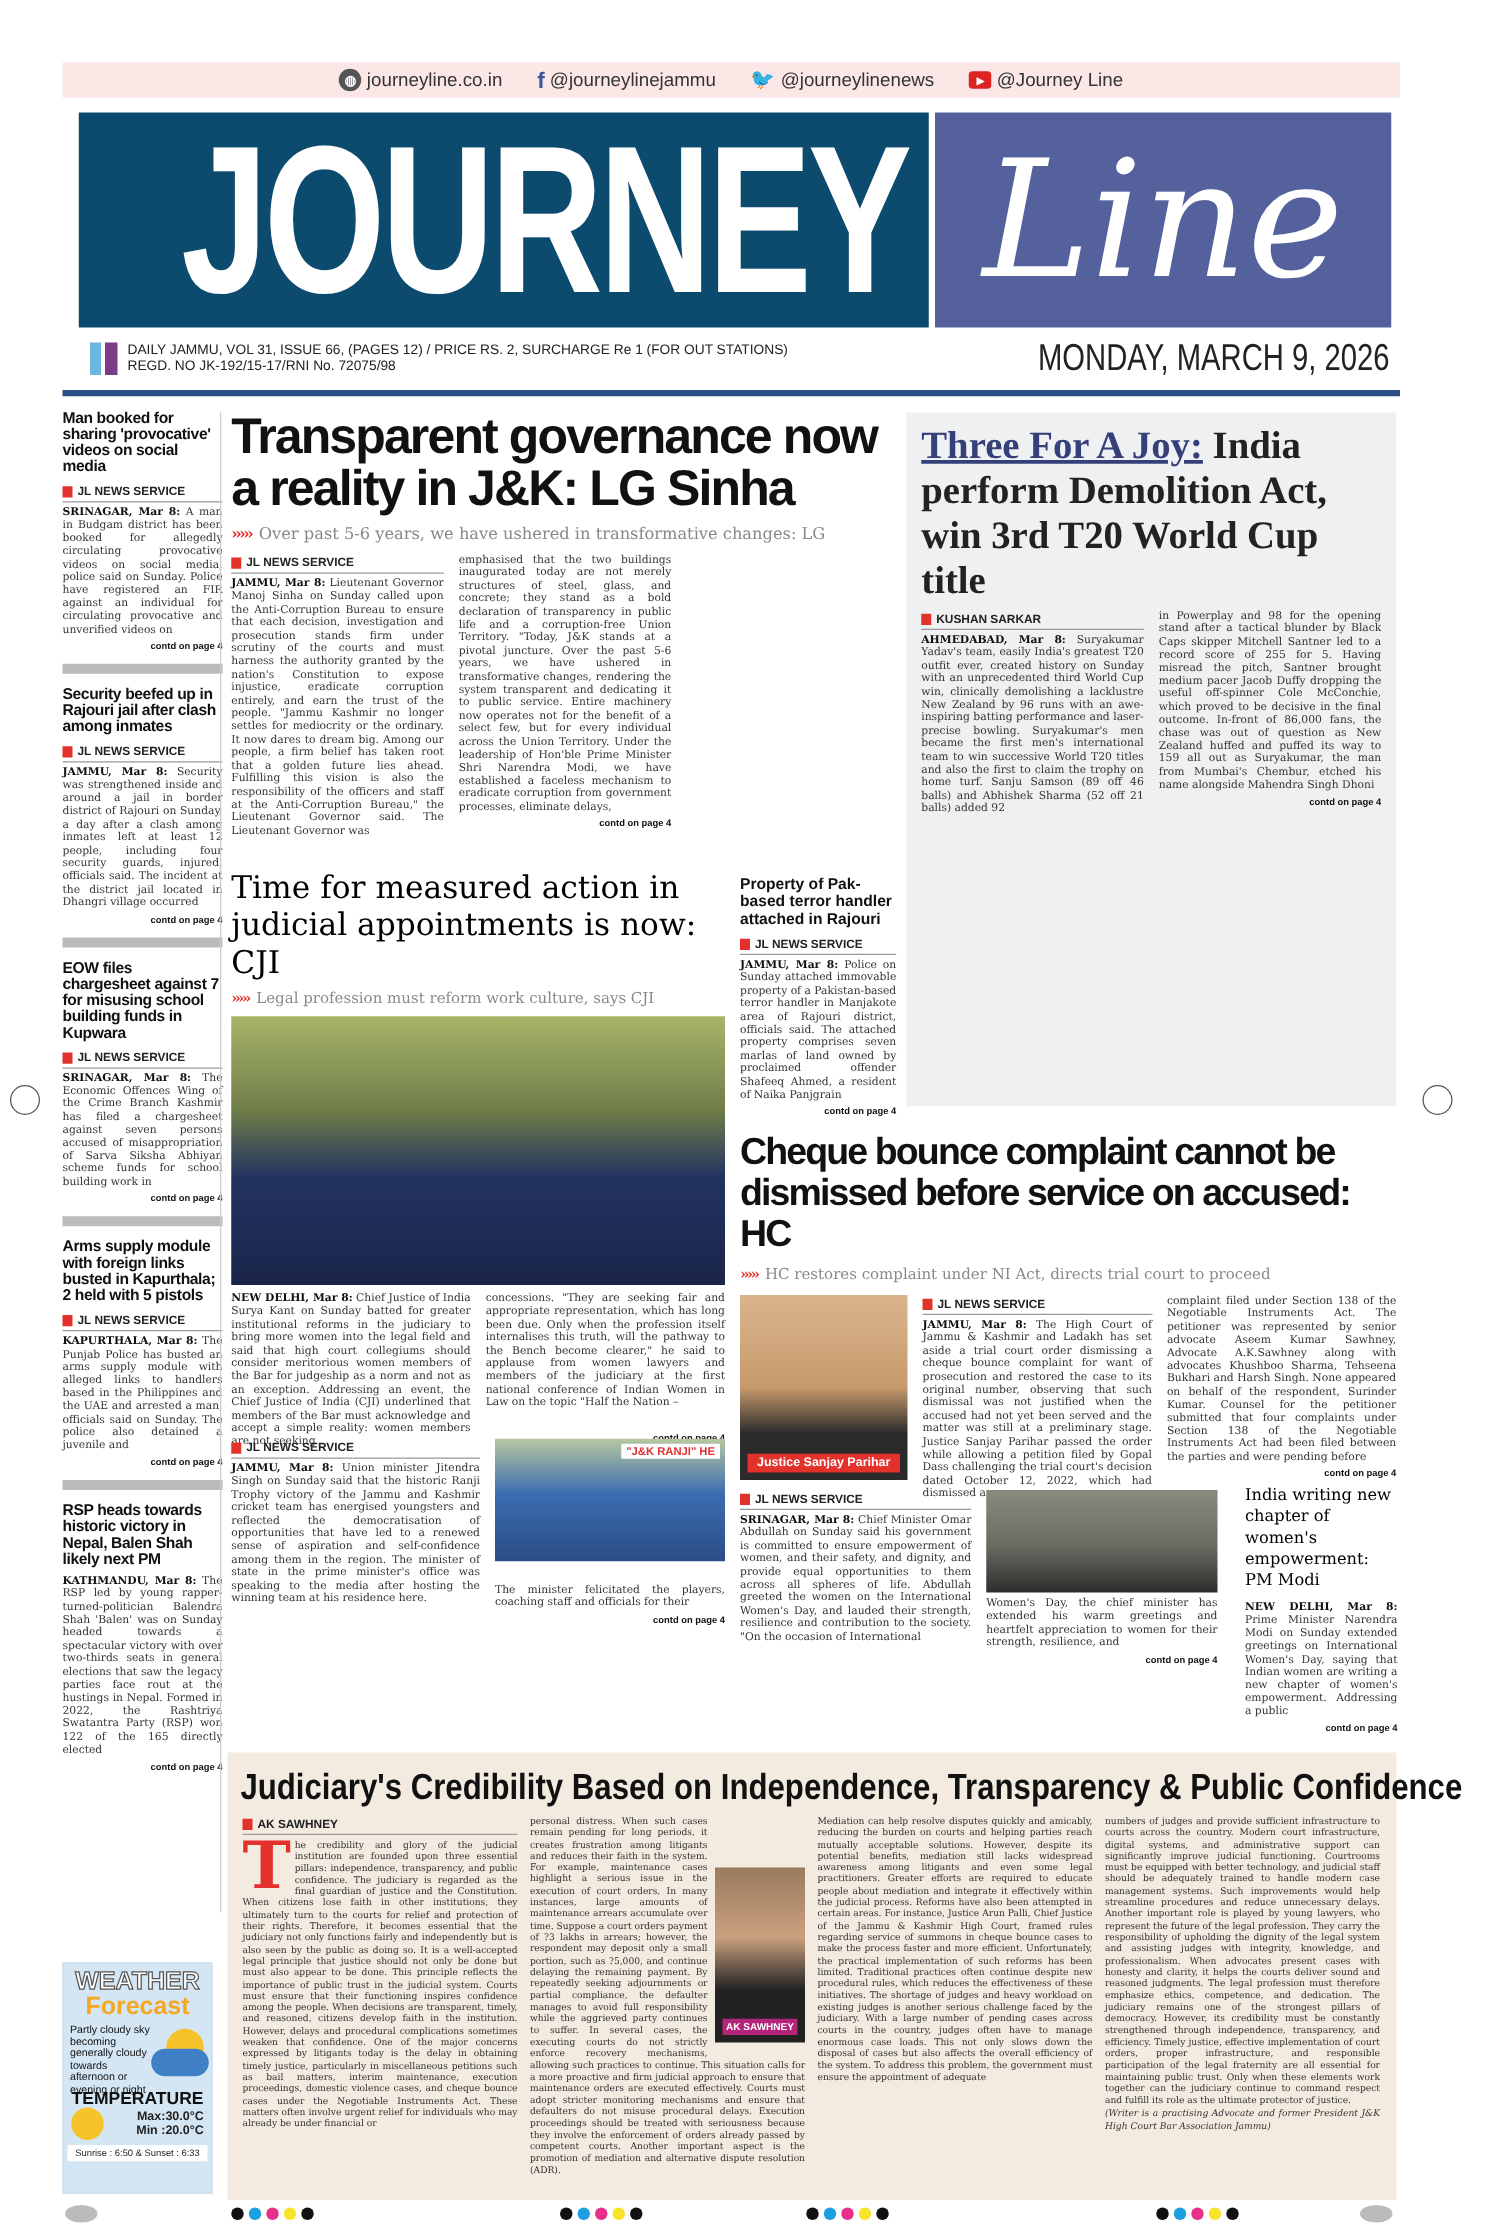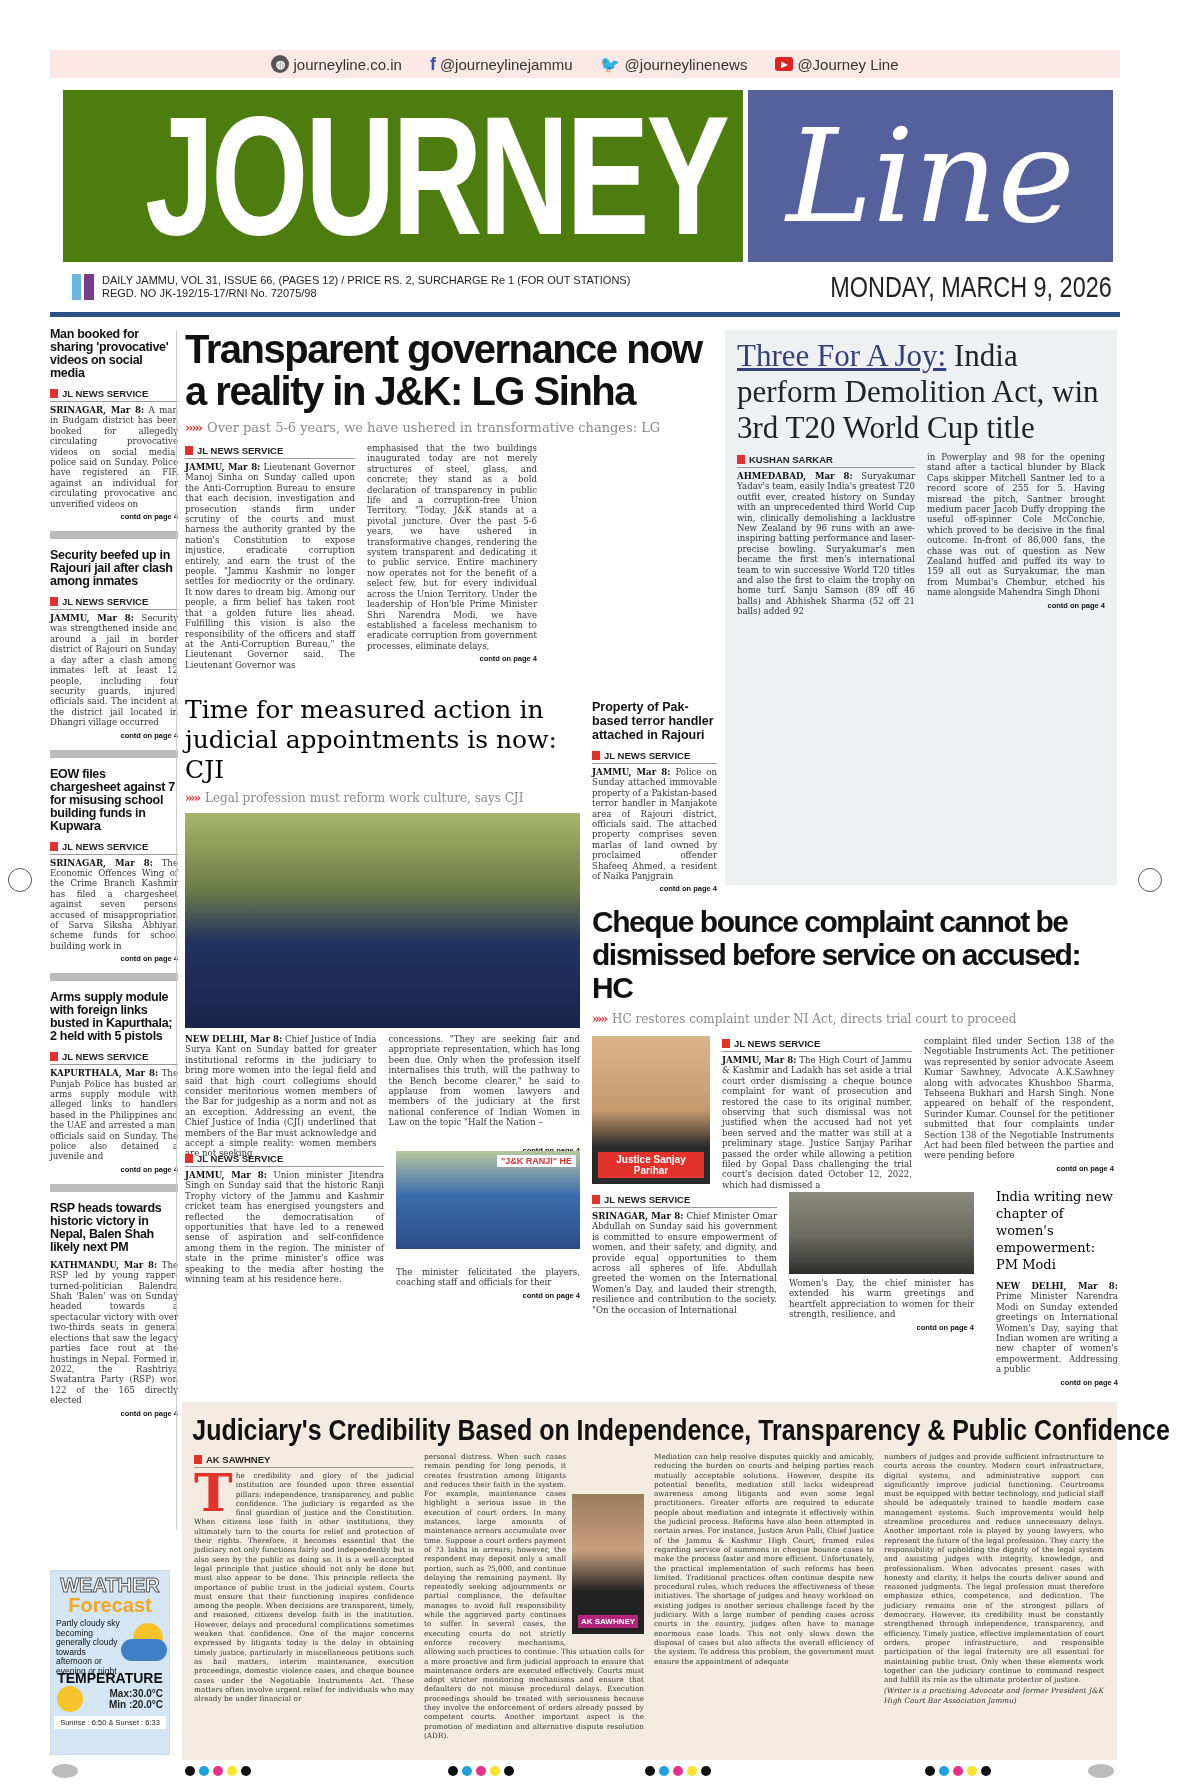--- a/index.html
+++ b/index.html
@@ -3,21 +3,21 @@
 <meta charset="utf-8">
 <style>
 *{box-sizing:border-box;margin:0;padding:0}
 body{width:1200px;height:1792px;background:#fff;font-family:"DejaVu Serif",serif;color:#222;position:relative;overflow:hidden}
 .abs{position:absolute}
 .sans{font-family:"Liberation Sans",sans-serif}
 .serif{font-family:"Liberation Serif",serif}
 .topbar{left:50px;top:50px;width:1070px;height:28px;background:#fbe7e6;display:flex;align-items:center;justify-content:center;gap:28px;font-family:"Liberation Sans",sans-serif;font-size:15px;color:#333}
 .topbar span.item{display:flex;align-items:center;gap:4px}
 .ico{display:inline-flex;align-items:center;justify-content:center;width:18px;height:18px;border-radius:50%;font-size:11px;color:#fff;font-weight:bold}
-.mast-red{left:63px;top:90px;width:680px;height:172px;background:#4d7c0f;color:#fff;font-family:"Liberation Sans",sans-serif;font-weight:bold;font-size:160px;line-height:172px;text-align:center;letter-spacing:-4px;transform-origin:center}
+.mast-red{left:63px;top:90px;width:680px;height:172px;background:#0c4a6e;color:#fff;font-family:"Liberation Sans",sans-serif;font-weight:bold;font-size:160px;line-height:172px;text-align:center;letter-spacing:-4px;transform-origin:center}
 .mast-red span{display:inline-block;transform:scaleX(0.78) scaleY(1.05)}
 .mast-blue{left:748px;top:90px;width:365px;height:172px;background:#55619c;color:#fff;font-family:"DejaVu Serif",serif;font-style:italic;font-size:130px;line-height:172px;text-align:center}
 .pubinfo{left:72px;top:274px;width:620px;font-family:"Liberation Sans",sans-serif;font-size:11px;line-height:13px;color:#222;display:flex;gap:8px;align-items:flex-end}
 .logo-mini{width:22px;height:26px;background:linear-gradient(90deg,#6bb7e0 0 40%,#fff 40% 55%,#7a3b88 55%)}
 .date{right:88px;top:270px;font-family:"Liberation Sans",sans-serif;font-size:30px;color:#222;transform:scaleX(.78);transform-origin:right}
 .rule-blue{left:50px;top:312px;width:1070px;height:5px;background:#2c4f86}
 .col-left{left:50px;top:328px;width:128px}
 .brief h3{font-family:"Liberation Sans",sans-serif;font-weight:bold;font-size:12.5px;line-height:13px;color:#111;letter-spacing:-.3px}
 .byline{display:flex;align-items:center;gap:4px;font-family:"Liberation Sans",sans-serif;font-size:9.5px;font-weight:bold;color:#222;border-bottom:1px solid #999;padding:2px 0;margin:6px 0 3px}
 .byline i{display:inline-block;width:8px;height:9px;background:#e3312b}
@@ -140,21 +140,21 @@
     </div>
     <div style="width:170px">
       <p class="body">emphasised that the two buildings inaugurated today are not merely structures of steel, glass, and concrete; they stand as a bold declaration of transparency in public life and a corruption-free Union Territory. "Today, J&amp;K stands at a pivotal juncture. Over the past 5-6 years, we have ushered in transformative changes, rendering the system transparent and dedicating it to public service. Entire machinery now operates not for the benefit of a select few, but for every individual across the Union Territory. Under the leadership of Hon'ble Prime Minister Shri Narendra Modi, we have established a faceless mechanism to eradicate corruption from government processes, eliminate delays,</p>
       <div class="contd">contd on page 4</div>
     </div>
   </div>
 </div>
 
 <div class="abs sports-box">
   <div style="padding:8px 12px">
-    <h2 class="serif" style="font-size:31px;line-height:36px;color:#222;font-weight:normal"><span style="color:#35407a;text-decoration:underline">Three For A Joy:</span> <span>India perform Demolition Act, win 3rd T20 World Cup title</span></h2>
+    <h2 class="serif" style="font-size:31px;line-height:36px;color:#222;font-weight:bold"><span style="color:#35407a;text-decoration:underline">Three For A Joy:</span> <span>India perform Demolition Act, win 3rd T20 World Cup title</span></h2>
     <div class="cols" style="margin-top:6px">
       <div style="width:180px">
         <div class="byline" style="margin-top:0">
             <i></i>
             <span>KUSHAN SARKAR</span>
           </div>
         <p class="body"><b>AHMEDABAD, Mar 8:</b> <span>Suryakumar Yadav's team, easily India's greatest T20 outfit ever, created history on Sunday with an unprecedented third World Cup win, clinically demolishing a lacklustre New Zealand by 96 runs with an awe-inspiring batting performance and laser-precise bowling. Suryakumar's men became the first men's international team to win successive World T20 titles and also the first to claim the trophy on home turf. Sanju Samson (89 off 46 balls) and Abhishek Sharma (52 off 21 balls) added 92</span></p>
       </div>
       <div style="width:180px">
         <p class="body">in Powerplay and 98 for the opening stand after a tactical blunder by Black Caps skipper Mitchell Santner led to a record score of 255 for 5. Having misread the pitch, Santner brought medium pacer Jacob Duffy dropping the useful off-spinner Cole McConchie, which proved to be decisive in the final outcome. In-front of 86,000 fans, the chase was out of question as New Zealand huffed and puffed its way to 159 all out as Suryakumar, the man from Mumbai's Chembur, etched his name alongside Mahendra Singh Dhoni</p>
@@ -184,21 +184,21 @@
       <span>JL NEWS SERVICE</span>
     </div>
   <p class="body"><b>JAMMU, Mar 8:</b> <span>Police on Sunday attached immovable property of a Pakistan-based terror handler in Manjakote area of Rajouri district, officials said. The attached property comprises seven marlas of land owned by proclaimed offender Shafeeq Ahmed, a resident of Naika Panjgrain</span></p>
   <div class="contd">contd on page 4</div>
 </div>
 
 <div class="abs" style="left:592px;top:905px;width:525px">
   <h2 class="h-big" style="font-size:30px;line-height:33px">Cheque bounce complaint cannot be dismissed before service on accused: HC</h2>
   <div class="deck" style="margin-top:8px;font-size:12px"><em>›››››</em><span>HC restores complaint under NI Act, directs trial court to proceed</span></div>
   <div class="cols" style="margin-top:10px">
-    <div class="photo" style="width:118px;height:148px;flex:none;background:linear-gradient(180deg,#d9b58a 0%,#c79a6e 50%,#2a2a2a 75%)">
+    <div class="photo" style="width:134px;height:148px;flex:none;background:linear-gradient(180deg,#d9b58a 0%,#c79a6e 50%,#2a2a2a 75%)">
       <div class="caption-tag">Justice Sanjay Parihar</div>
     </div>
     <div style="width:190px">
       <div class="byline" style="margin-top:0">
           <i></i>
           <span>JL NEWS SERVICE</span>
         </div>
       <p class="body"><b>JAMMU, Mar 8:</b> <span>The High Court of Jammu &amp; Kashmir and Ladakh has set aside a trial court order dismissing a cheque bounce complaint for want of prosecution and restored the case to its original number, observing that such dismissal was not justified when the accused had not yet been served and the matter was still at a preliminary stage. Justice Sanjay Parihar passed the order while allowing a petition filed by Gopal Dass challenging the trial court's decision dated October 12, 2022, which had dismissed a</span></p>
     </div>
     <div style="width:190px">

